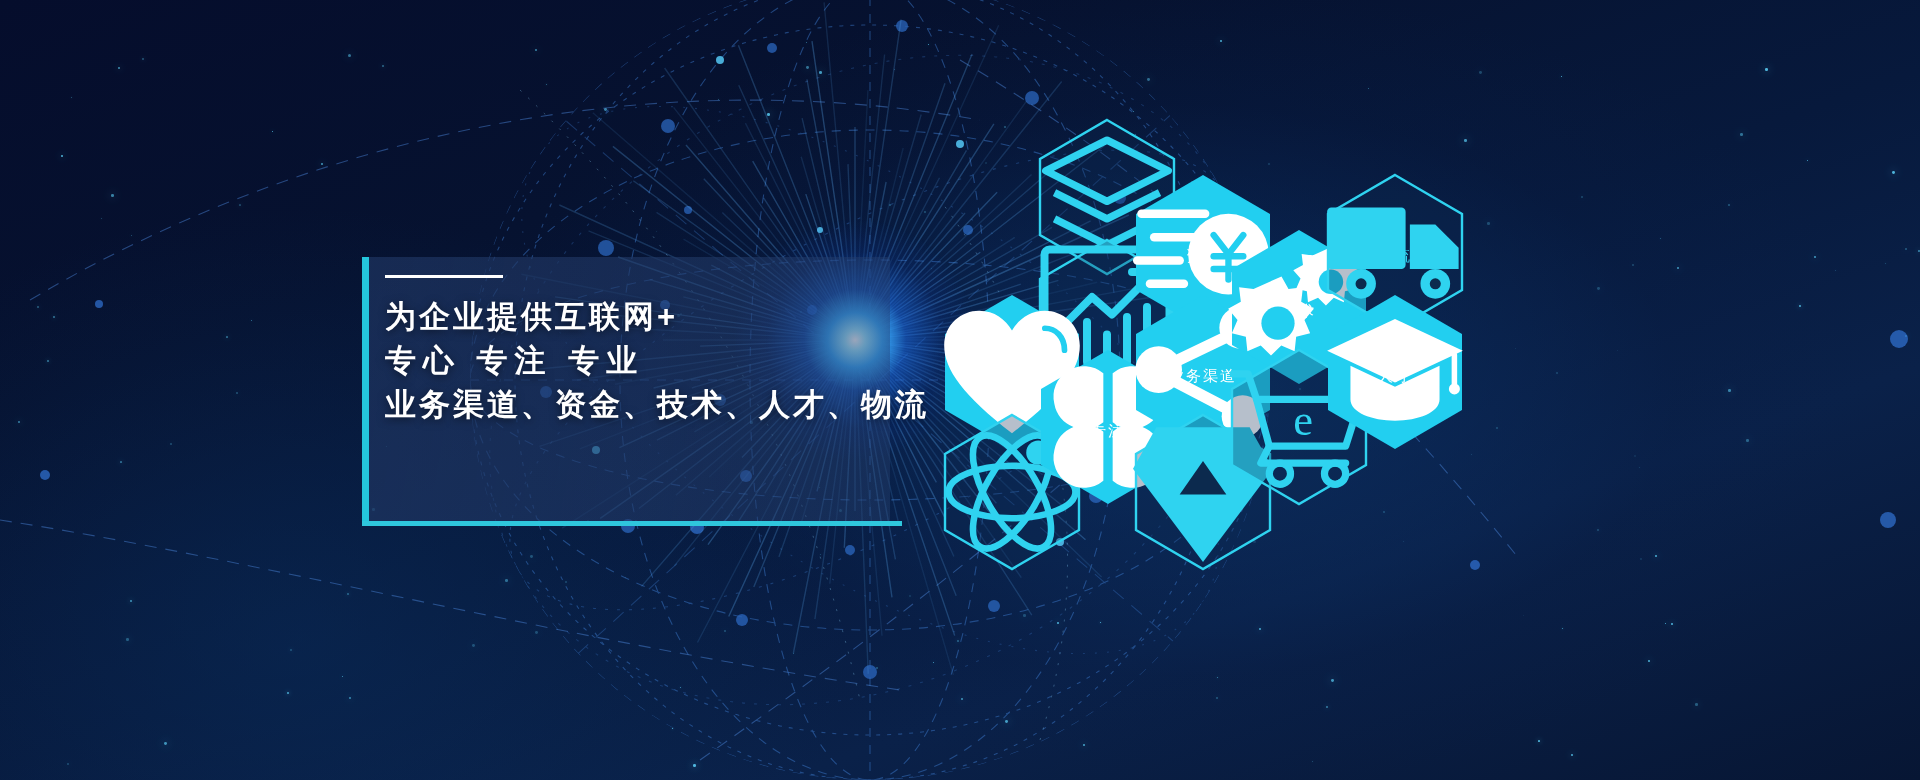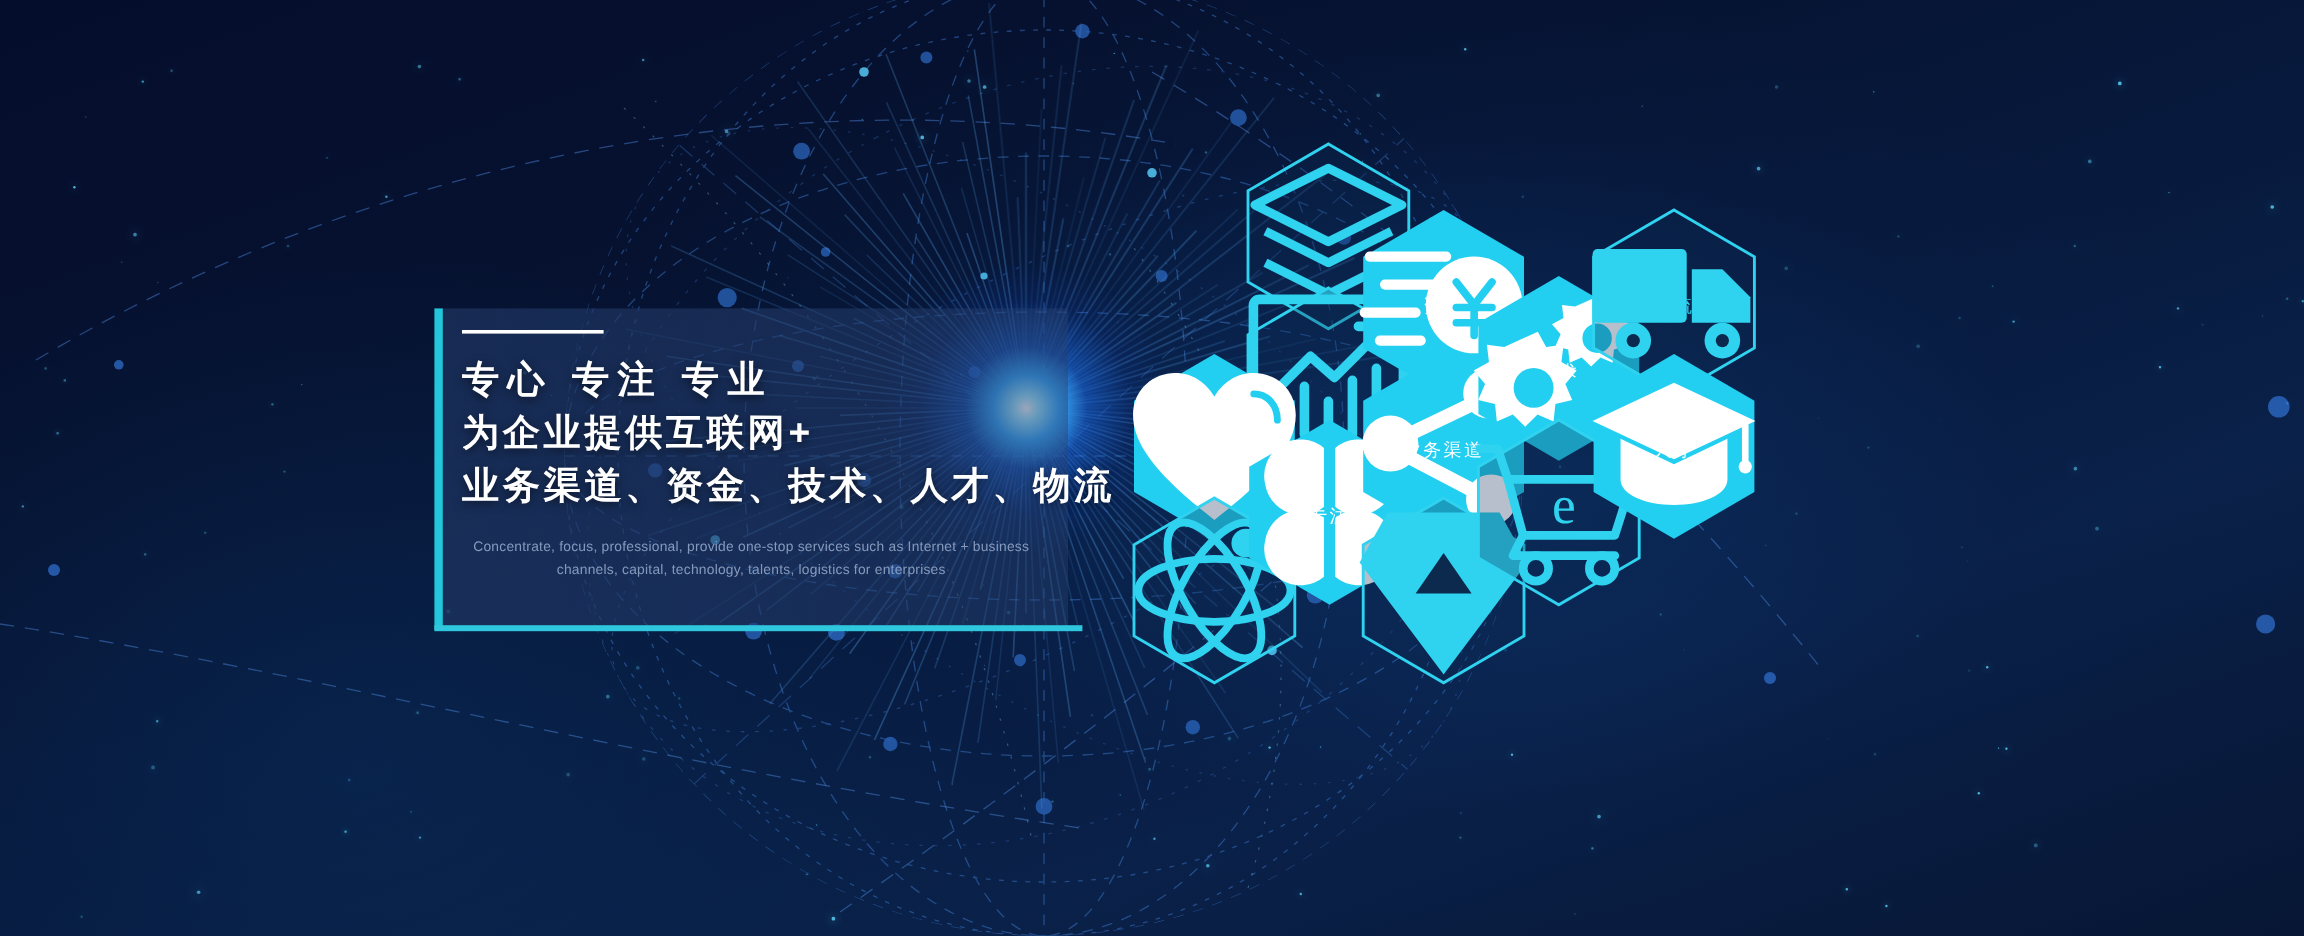--- a/index.html
+++ b/index.html
@@ -431,24 +431,23 @@
       </g>
     </svg>
     <div class="core"></div>
   </div>
 
   <div class="panel"></div>
   <div class="panel-underline"></div>
 
   <div class="panel-inner">
     <div class="rule"></div>
+    <div class="hl">为企业提供互联网+</div>
     <div class="hl l1">专心 专注 专业</div>
-    <div class="hl">为企业提供互联网+</div>
     <div class="hl">业务渠道、资金、技术、人才、物流</div>
-    <div class="sub">Concentrate, focus, professional, provide one-stop services such as Internet + business channels, capital, technology, talents, logistics for enterprises</div>
   </div>
 
   <div class="hexlayer" id="hexlayer">
       <div class="hex outline nolabel" style="left: 1037px; top: 118px;">
         <svg viewBox="0 0 140 158">
           <polygon points="70,2 137,41 137,117 70,156 3,117 3,41" fill="rgba(14,44,84,0.30)" stroke="#2fd3f0" stroke-width="2.4"></polygon>
         </svg>
         <div class="content">
           <span style="display:flex;line-height:0;color:inherit">
             <svg class="glyph" width="62" height="58" viewBox="0 0 64 60" fill="none" stroke="currentColor" stroke-width="3.4" stroke-linejoin="round">

